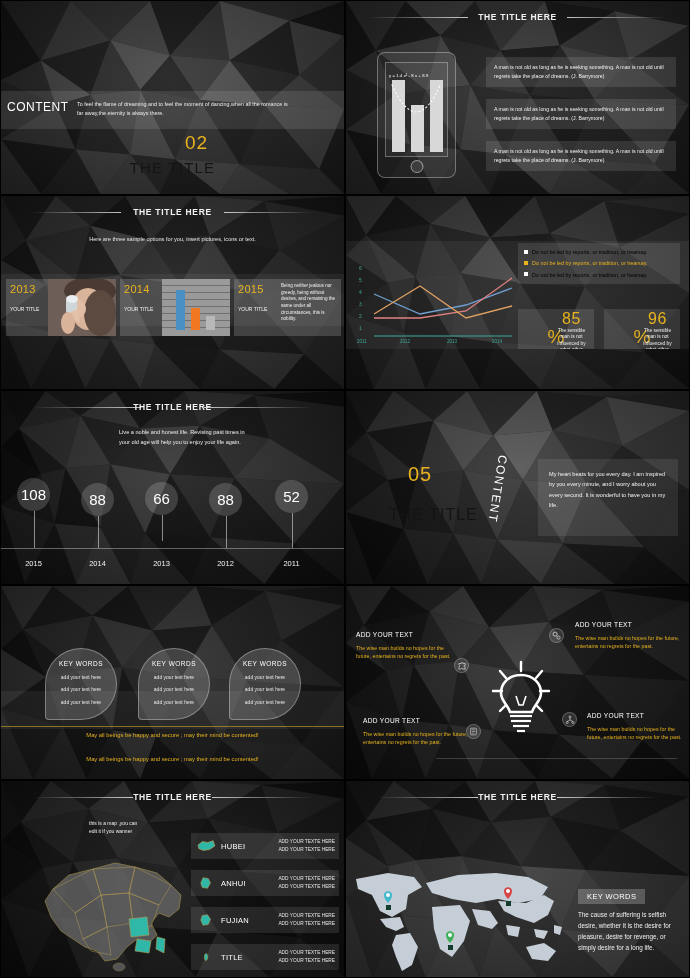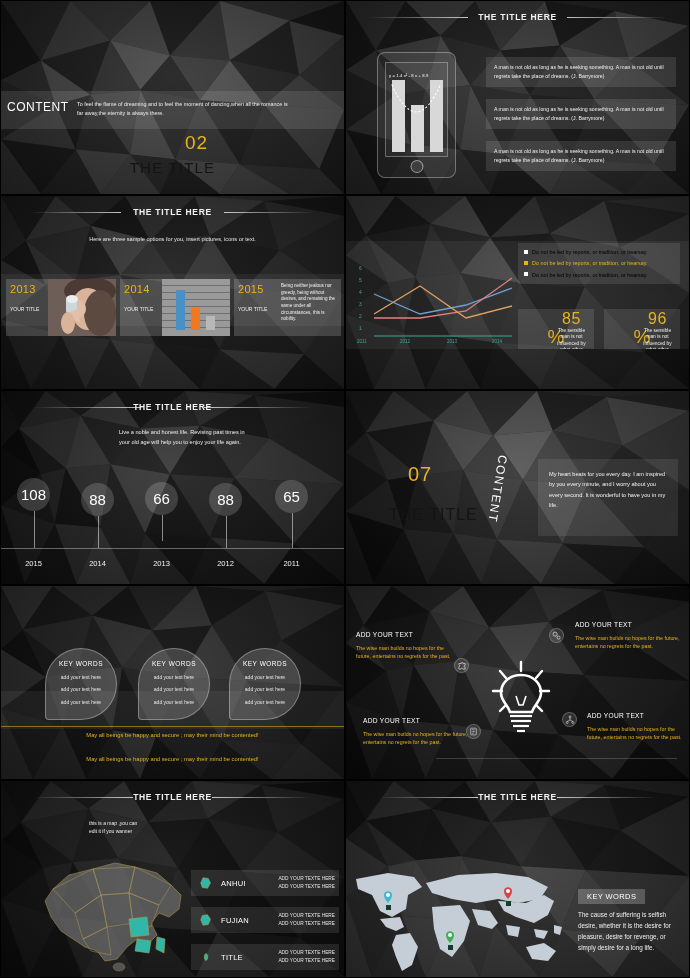--- a/index.html
+++ b/index.html
@@ -680,21 +680,21 @@
       </div>
       <div class="tl-year" style="left:144px;">2013</div>
 
       <div class="tl-node" style="left:208px;top:92px;">
         <div class="tl-circ">88</div>
         <div class="tl-stem" style="top:33px;height:32px;"></div>
       </div>
       <div class="tl-year" style="left:208px;">2012</div>
 
       <div class="tl-node" style="left:274px;top:89px;">
-        <div class="tl-circ">65</div>
+        <div class="tl-circ">52</div>
         <div class="tl-stem" style="top:33px;height:35px;"></div>
       </div>
       <div class="tl-year" style="left:274px;">2011</div>
     </div>
   </div>
 
   <div class="slide">
     <div class="poly">
       <svg viewBox="0 0 345 195" preserveAspectRatio="none">
         <rect width="345" height="195" fill="#242424"></rect>
@@ -740,21 +740,21 @@
           <polygon points="152,150 218,154 196,195" fill="#404040"></polygon>
         <polygon points="152,150 196,195 136,195" fill="#252525"></polygon>
           <polygon points="218,154 300,158 270,195" fill="#171717"></polygon>
         <polygon points="218,154 270,195 196,195" fill="#2b2b2b"></polygon>
           <polygon points="300,158 345,100 345,195" fill="#1f1f1f"></polygon>
         <polygon points="300,158 345,195 270,195" fill="#121212"></polygon>
       </svg>
     </div>
     <div class="vignette"></div>
     <div class="content">
-      <div class="s6-num">07</div>
+      <div class="s6-num">05</div>
       <div class="s6-title">THE TITLE</div>
       <div class="s6-vert">CONTENT</div>
       <div class="s6-box">My heart beats for you every day. I am inspired by you every minute, and I worry about you every second. It is wonderful to have you in my life.</div>
     </div>
   </div>
 
   <div class="slide">
     <div class="poly">
       <svg viewBox="0 0 345 195" preserveAspectRatio="none">
         <rect width="345" height="195" fill="#1f1f1f"></rect>
@@ -1014,20 +1014,32 @@
         <path d="M44 70 L70 52 L76 84 L52 96 Z" fill="none" stroke="#b09a52" stroke-width="0.6" opacity="0.8"></path>
         <path d="M70 52 L98 50 L102 80 L76 84 Z" fill="none" stroke="#b09a52" stroke-width="0.6" opacity="0.8"></path>
         <path d="M98 50 L128 62 L120 84 L102 80 Z" fill="none" stroke="#b09a52" stroke-width="0.6" opacity="0.8"></path>
         <path d="M52 96 L76 84 L80 112 L60 108 Z" fill="none" stroke="#b09a52" stroke-width="0.6" opacity="0.8"></path>
         <path d="M98 76 L116 74 L118 92 L100 94 Z" fill="#2fb8a8" stroke="#b09a52" stroke-width="0.6"></path>
         <path d="M106 96 L120 98 L118 110 L104 108 Z" fill="#2fb8a8" stroke="#b09a52" stroke-width="0.6"></path>
         <path d="M126 94 L134 96 L133 110 L125 106 Z" fill="#2fb8a8" stroke="#b09a52" stroke-width="0.6"></path>
         <ellipse cx="88" cy="124" rx="6" ry="4" fill="#6b6b6b" stroke="#b09a52" stroke-width="0.5" opacity="0.7"></ellipse>
       </svg>
 
+      <div class="prov" style="top:52px;">
+        <div class="prov-ic">
+          <svg viewBox="0 0 24 18" width="22" height="16">
+              <path d="M3 8 L8 4 L14 5 L20 3 L22 9 L16 13 L9 14 L4 12 Z" fill="#2fb8a8" stroke="#b09a52" stroke-width="0.8"></path>
+            </svg>
+        </div>
+        <div class="prov-name">HUBEI</div>
+        <div class="prov-txt">
+          <div>ADD YOUR TEXTE HERE</div>
+          <div>ADD YOUR TEXTE HERE</div>
+        </div>
+      </div>
 
       <div class="prov" style="top:126px;">
         <div class="prov-ic">
           <svg viewBox="0 0 24 18" width="18" height="16">
               <path d="M7 3 L14 2 L18 8 L15 15 L8 16 L5 9 Z" fill="#2fb8a8" stroke="#b09a52" stroke-width="0.8"></path>
             </svg>
         </div>
         <div class="prov-name">FUJIAN</div>
         <div class="prov-txt">
           <div>ADD YOUR TEXTE HERE</div>

